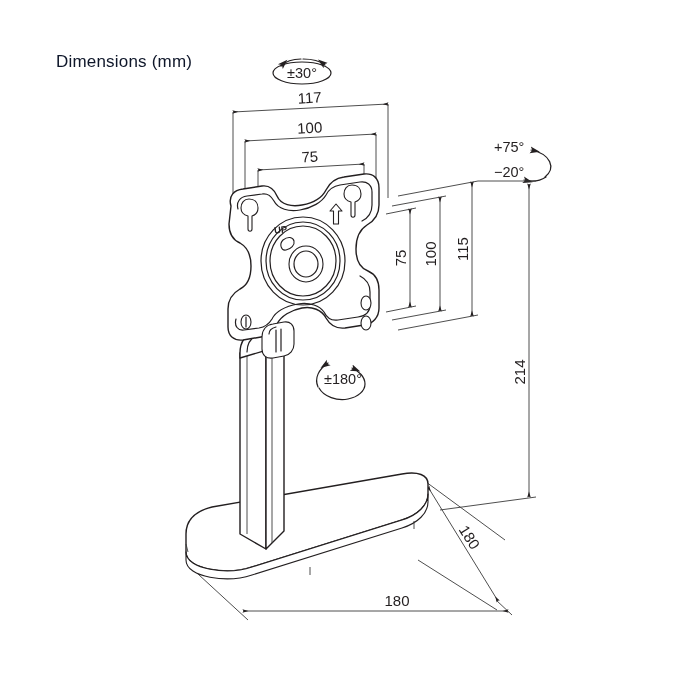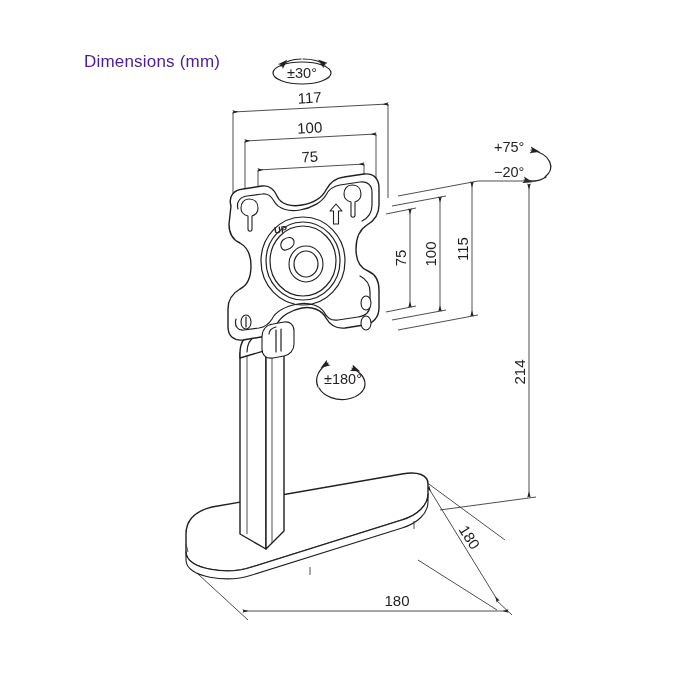--- a/index.html
+++ b/index.html
@@ -13,24 +13,23 @@
     height: 700px;
     background: #ffffff;
     overflow: hidden;
     font-family: "Liberation Sans", sans-serif;
   }
   #title {
     position: absolute;
     left: 56px;
     top: 52px;
     font-size: 17px;
-    color: #4c1d95;
+    color: #0f172a;
     letter-spacing: 0.2px;
     white-space: nowrap;
-    margin-left: 28px;
   }
   svg.drawing {
     position: absolute;
     left: 0;
     top: 0;
     width: 700px;
     height: 700px;
   }
   .ln-thin {
     stroke: #3a3a3a;

